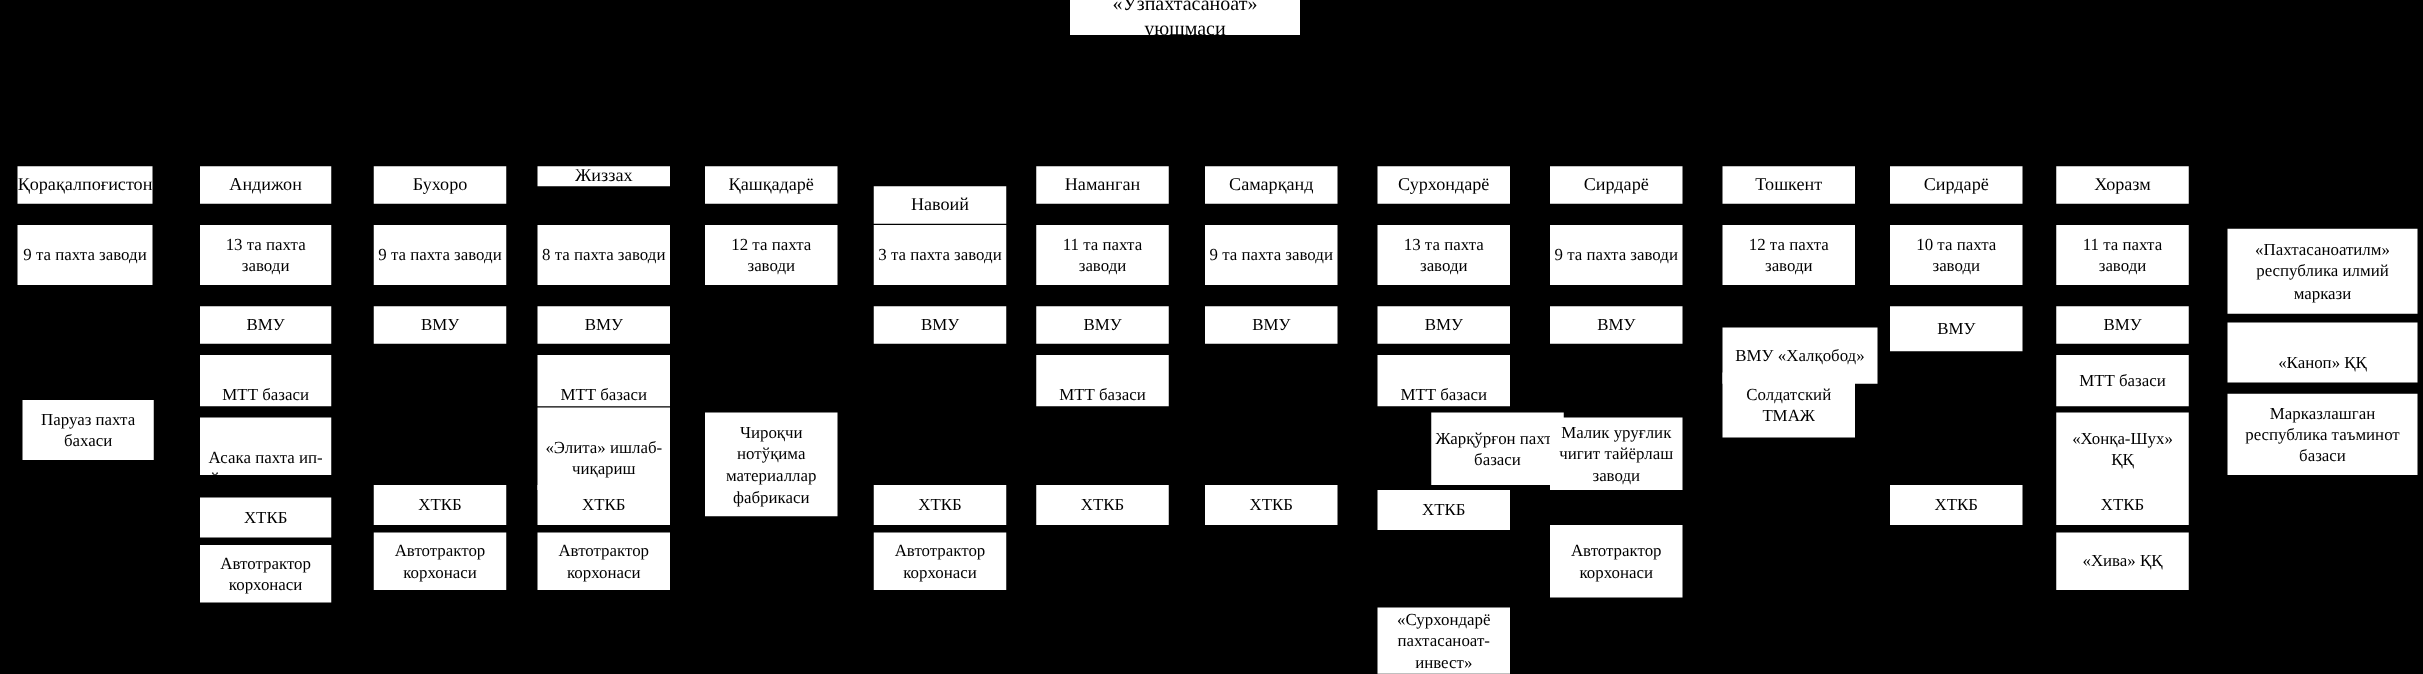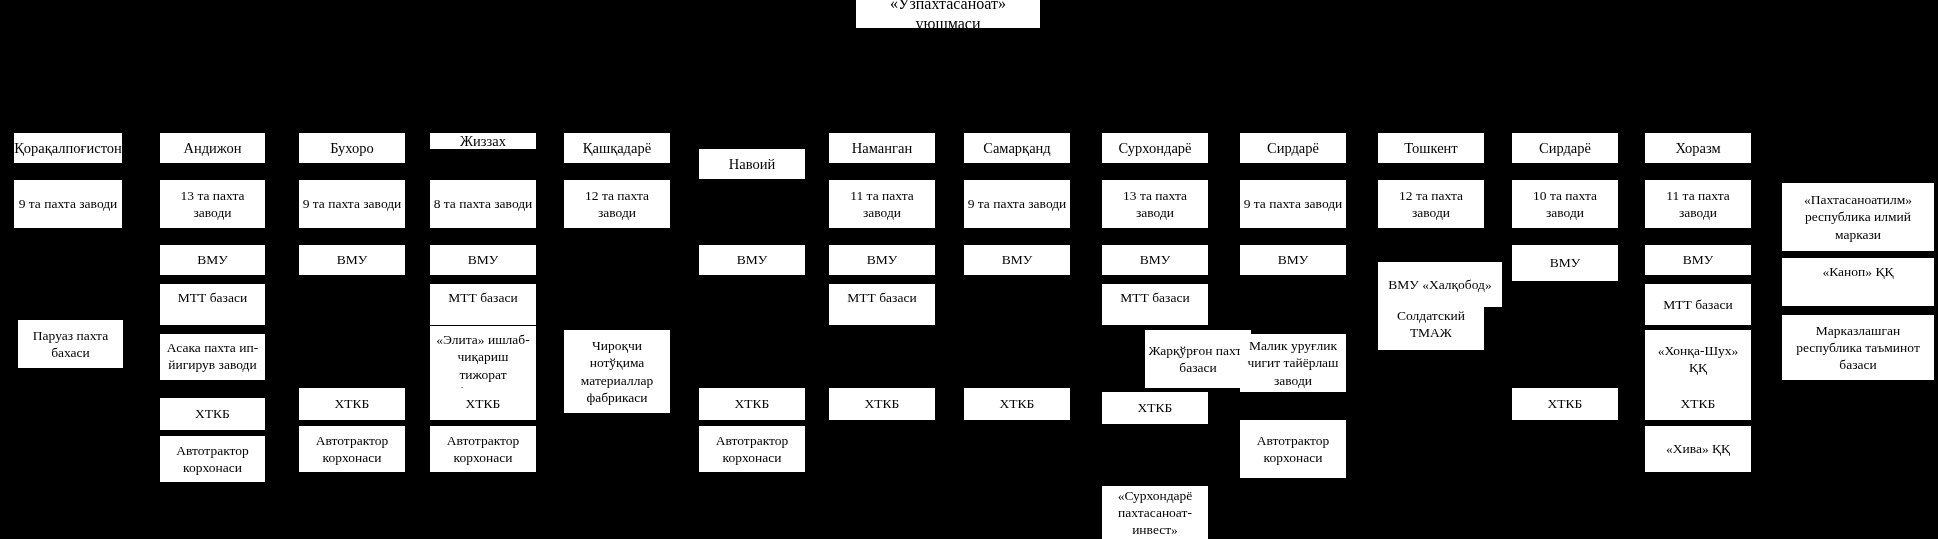--- a/index.html
+++ b/index.html
@@ -34,21 +34,21 @@
     line-height: 1.28;
     font-size: 14px;
     padding: 2px 3px;
     overflow: hidden;
   }
   .box.top-title { font-size: 16px; }
   .box.header { font-size: 14.5px; }
   .box.small { font-size: 13.5px; }
   .box.align-top {
     align-items: flex-start;
-    padding-top: 5px;
+    padding-top: 23px;
   }
 </style>
 </head>
 <body>
 
 <div id="canvas">
 
   <div class="box top-title" style="left:856px; top:0px; width:184px; height:28px;">«Ўзпахтасаноат» уюшмаси</div>
 
 
@@ -76,20 +76,21 @@
   <div class="box small align-top" style="left:430px; top:284px; width:106px; height:41px;">МТТ базаси</div>
   <div class="box small align-top" style="left:430px; top:326px; width:106px; height:66px;">«Элита» ишлаб-чиқариш тижорат фирмаси</div>
   <div class="box small" style="left:430px; top:388px; width:106px; height:32px;">ХТКБ</div>
   <div class="box small" style="left:430px; top:426px; width:106px; height:46px;">Автотрактор корхонаси</div>
 
   <div class="box header" style="left:564px; top:133px; width:106px; height:30px;">Қашқадарё</div>
   <div class="box small" style="left:564px; top:180px; width:106px; height:48px;">12 та пахта заводи</div>
   <div class="box small" style="left:564px; top:330px; width:106px; height:83px;">Чироқчи нотўқима материаллар фабрикаси</div>
 
   <div class="box header" style="left:699px; top:133px; width:106px; height:30px;margin-top:16px;">Навоий</div>
+  <div class="box small" style="left:699px; top:180px; width:106px; height:48px;">3 та пахта заводи</div>
   <div class="box small" style="left:699px; top:245px; width:106px; height:30px;">ВМУ</div>
   <div class="box small" style="left:699px; top:388px; width:106px; height:32px;">ХТКБ</div>
   <div class="box small" style="left:699px; top:426px; width:106px; height:46px;">Автотрактор корхонаси</div>
 
   <div class="box header" style="left:829px; top:133px; width:106px; height:30px;">Наманган</div>
   <div class="box small" style="left:829px; top:180px; width:106px; height:48px;">11 та пахта заводи</div>
   <div class="box small" style="left:829px; top:245px; width:106px; height:30px;">ВМУ</div>
   <div class="box small align-top" style="left:829px; top:284px; width:106px; height:41px;">МТТ базаси</div>
   <div class="box small" style="left:829px; top:388px; width:106px; height:32px;">ХТКБ</div>
 

